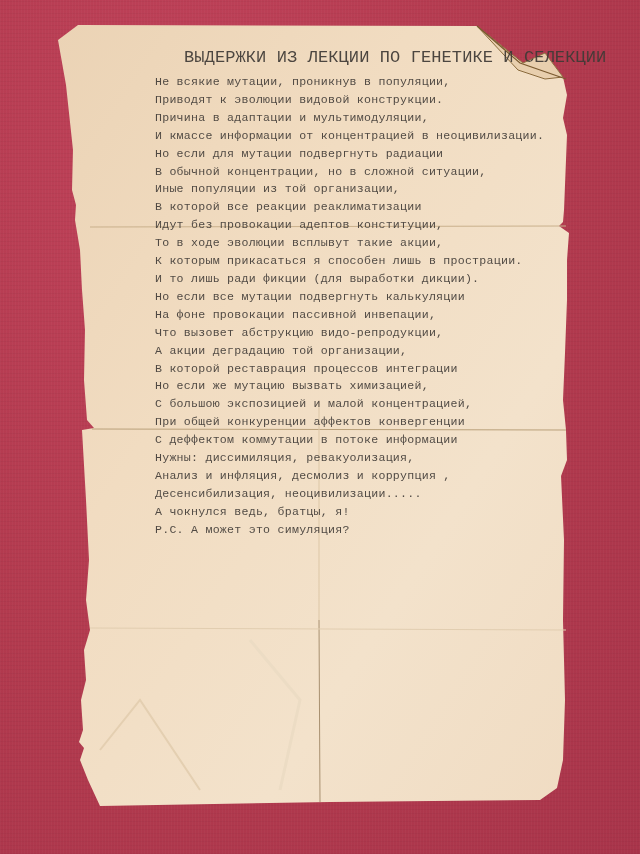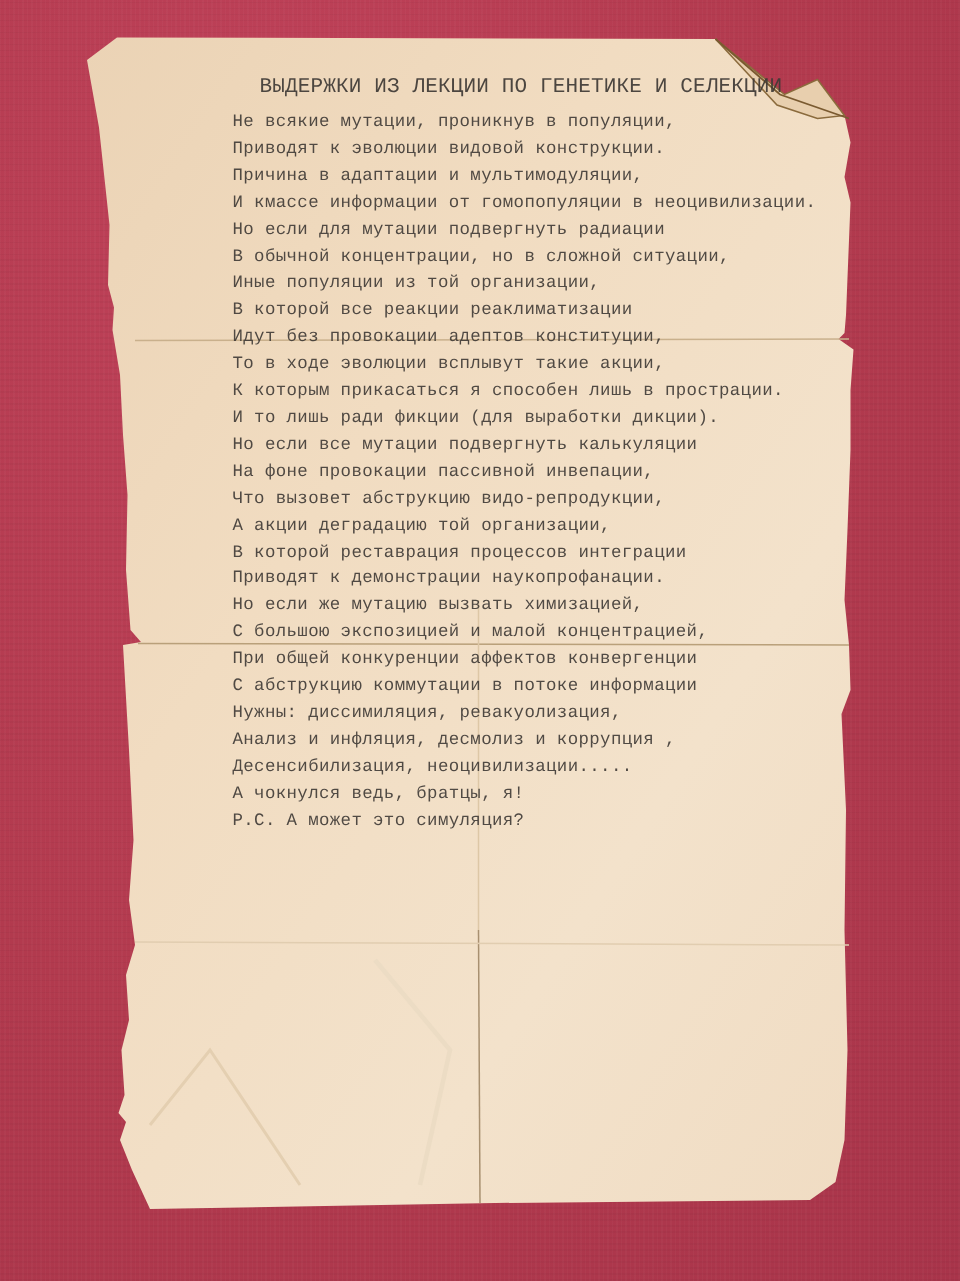--- a/index.html
+++ b/index.html
@@ -31,23 +31,23 @@
     }
     .text-block {
       position: absolute;
       left: 131px;
       top: 50px;
       width: 430px;
       font-family: "Liberation Mono", "DejaVu Sans Mono", monospace;
       color: #3f3a36;
     }
     .doc-title {
-      font-size: 14px;
+      font-size: 17px;
       letter-spacing: 0.1px;
-      margin-left: 42px;
+      margin-left: 53px;
       margin-bottom: 7px;
       line-height: 16px;
       white-space: pre;
       font-weight: normal;
       opacity: 0.92;
     }
     .poem-line {
       font-size: 11.6px;
       line-height: 17.9px;
       white-space: pre;
@@ -83,38 +83,37 @@
 
     <path d="M100 750 L140 700 L200 790" fill="none" stroke="#e4cfb1" stroke-width="2"></path>
     <path d="M250 640 L300 700 L280 790" fill="none" stroke="#ecdcc4" stroke-width="3"></path>
   </svg>
 
   <div class="text-block">
     <div class="doc-title">ВЫДЕРЖКИ ИЗ ЛЕКЦИИ ПО ГЕНЕТИКЕ И СЕЛЕКЦИИ</div>
     <div class="poem-line">Не всякие мутации, проникнув в популяции,</div>
     <div class="poem-line">Приводят к эволюции видовой конструкции.</div>
     <div class="poem-line">Причина в адаптации и мультимодуляции,</div>
-    <div class="poem-line">И кмассе информации от гомопопуляции в неоцивилизации.</div>
+    <div class="poem-line">И кмассе информации от концентрацией в неоцивилизации.</div>
     <div class="poem-line">Но если для мутации подвергнуть радиации</div>
     <div class="poem-line">В обычной концентрации, но в сложной ситуации,</div>
     <div class="poem-line">Иные популяции из той организации,</div>
     <div class="poem-line">В которой все реакции реаклиматизации</div>
     <div class="poem-line">Идут без провокации адептов конституции,</div>
     <div class="poem-line">То в ходе эволюции всплывут такие акции,</div>
     <div class="poem-line">К которым прикасаться я способен лишь в прострации.</div>
     <div class="poem-line">И то лишь ради фикции (для выработки дикции).</div>
     <div class="poem-line">Но если все мутации подвергнуть калькуляции</div>
     <div class="poem-line">На фоне провокации пассивной инвепации,</div>
     <div class="poem-line">Что вызовет абструкцию видо-репродукции,</div>
     <div class="poem-line">А акции деградацию той организации,</div>
     <div class="poem-line">В которой реставрация процессов интеграции</div>
-    <div class="poem-line">Приводят к демонстрации наукопрофанации.</div>
     <div class="poem-line">Но если же мутацию вызвать химизацией,</div>
     <div class="poem-line">С большою экспозицией и малой концентрацией,</div>
     <div class="poem-line">При общей конкуренции аффектов конвергенции</div>
-    <div class="poem-line">С абструкцию коммутации в потоке информации</div>
+    <div class="poem-line">С деффектом коммутации в потоке информации</div>
     <div class="poem-line">Нужны: диссимиляция, ревакуолизация,</div>
     <div class="poem-line">Анализ и инфляция, десмолиз и коррупция ,</div>
     <div class="poem-line">Десенсибилизация, неоцивилизации.....</div>
     <div class="poem-line">А чокнулся ведь, братцы, я!</div>
     <div class="poem-line">Р.С. А может это симуляция?</div>
   </div>
 </div>
 
 </body></html>

